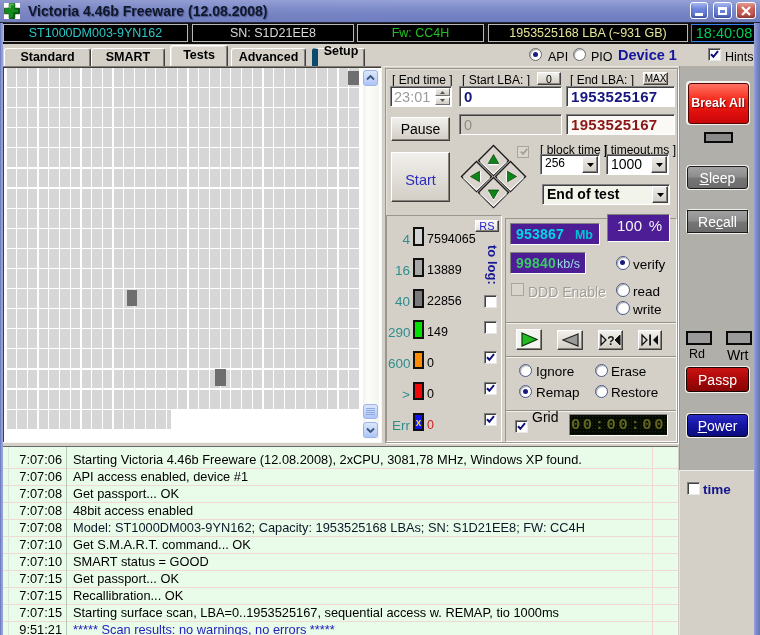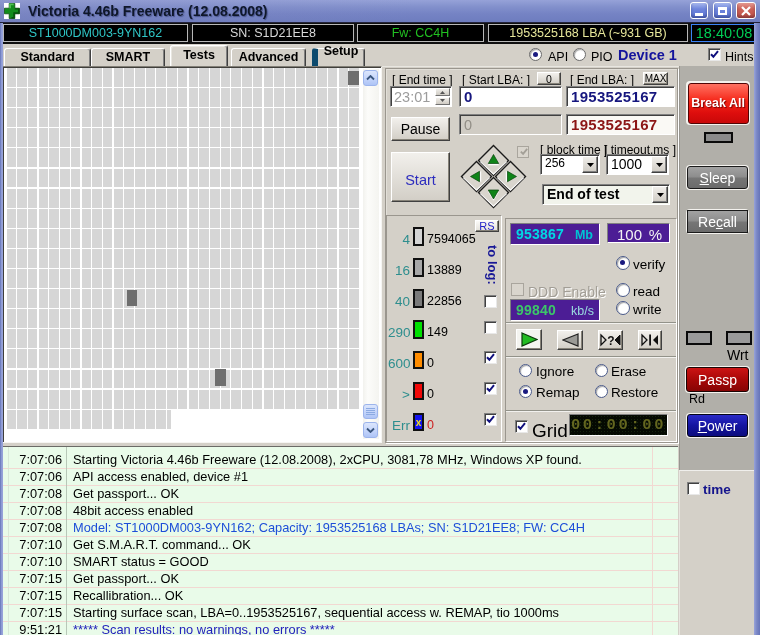--- a/index.html
+++ b/index.html
@@ -876,25 +876,25 @@
 <div class="abs" style="left:505px;top:218px;width:172px;height:224px;
 border-top:1px solid #9a968e;border-left:1px solid #9a968e;
 border-bottom:1px solid #fff;border-right:1px solid #fff;"></div>
 <div class="abs" style="left:506px;top:322px;width:170px;height:1px;background:#929289;box-shadow:0 1px 0 #f2f1ee;"></div>
 <div class="abs" style="left:506px;top:356px;width:170px;height:1px;background:#929289;box-shadow:0 1px 0 #f2f1ee;"></div>
 <div class="abs" style="left:506px;top:410px;width:170px;height:1px;background:#929289;box-shadow:0 1px 0 #f2f1ee;"></div>
 <div class="lcd" style="left:510px;top:223px;width:90px;height:22px;">
 <div style="position:absolute;left:5px;top:2px;font-size:14px;font-weight:bold;color:#00d8e4;letter-spacing:0.2px;">953867</div>
 <div style="position:absolute;right:6px;top:4px;font-size:12.5px;font-weight:bold;color:#00c4d4;">Mb</div>
   </div>
-<div class="lcd" style="left:607px;top:223px;width:63px;height:20px;">
+<div class="lcd" style="left:607px;top:214px;width:63px;height:28px;">
 <div style="position:absolute;left:9px;top:2px;font-size:15px;color:#f4f4f4;">100</div>
 <div style="position:absolute;right:7px;top:2px;font-size:15px;color:#f4f4f4;">%</div>
   </div>
-<div class="lcd" style="left:510px;top:252px;width:90px;height:22px;margin-top:47px;">
+<div class="lcd" style="left:510px;top:252px;width:76px;height:22px;">
 <div style="position:absolute;left:5px;top:2px;font-size:14px;font-weight:bold;color:#3cc868;letter-spacing:0.2px;">99840</div>
 <div style="position:absolute;right:5px;top:3.5px;font-size:12.5px;color:#9adce0;">kb/s</div>
   </div>
 <div class="abs" style="left:511px;top:283px;width:13px;height:13px;background:#d9d5cd;
 border:1px solid #a9a59d;"></div>
 <div class="abs" style="left:528px;top:284px;font-size:14px;color:#a29e96;text-shadow:1px 1px 0 #fff;">DDD Enable</div>
 <div class="radio sel" style="left:616px;top:256px;width:14px;height:14px;border:1.5px solid #4a5a8a;"></div>
 <div class="lbl" style="left:633px;top:257px;font-size:13.5px;">verify</div>
 <div class="radio" style="left:616px;top:283px;width:14px;height:14px;border:1.5px solid #4a5a8a;"></div>
 <div class="lbl" style="left:633px;top:284px;font-size:13.5px;">read</div>
@@ -930,21 +930,21 @@
 <div class="lbl" style="left:611px;top:364px;font-size:13.5px;">Erase</div>
 <div class="radio sel" style="left:519px;top:385px;width:13px;height:13px;border:1.5px solid #4a5a8a;"></div>
 <div class="lbl" style="left:536px;top:385px;font-size:13.5px;">Remap</div>
 <div class="radio" style="left:595px;top:385px;width:13px;height:13px;border:1.5px solid #4a5a8a;"></div>
 <div class="lbl" style="left:611px;top:385px;font-size:13.5px;">Restore</div>
 <div class="cb" style="left:515px;top:420px;">
     <svg width="9" height="9" viewBox="0 0 9 9">
       <path d="M1 4.2 L3.4 6.8 L8 1.2" stroke="#10107e" stroke-width="2" fill="none"></path>
     </svg>
   </div>
-<div class="lbl" style="left:532px;top:420px;font-size:19px;">Grid</div>
+<div class="lbl" style="left:532px;top:409px;font-size:14px;">Grid</div>
 <div class="lcd" style="left:569px;top:414px;width:99px;height:22px;background:#050a02;
 background-image:radial-gradient(circle,#14240e 28%,transparent 32%);background-size:3px 3px;
 display:flex;align-items:center;justify-content:center;font-family:'Liberation Mono',monospace;
 font-size:15.5px;font-weight:bold;color:#63661f;letter-spacing:2.6px;">00:00:00</div>
 <div class="abs" style="left:679px;top:66px;width:76px;height:404px;background:#b1afa9;border-left:1px solid #989690;"></div>
 <div class="abs" style="left:686px;top:81px;width:64px;height:44px;border-radius:4px;
 background:#f4f2ee;padding:1.5px;">
     <div style="width:100%;height:100%;border-radius:3px;border:1px solid #520404;
 background:linear-gradient(#ff7262 0%,#f52416 45%,#dd0d0d 75%,#c90808 100%);
 display:flex;align-items:center;justify-content:center;font-size:12.5px;font-weight:bold;color:#fff;
@@ -958,21 +958,21 @@
 display:flex;align-items:center;justify-content:center;font-size:14px;color:#fff;white-space:nowrap;"><span style="text-decoration:underline;">S</span>leep</div>
   </div>
 <div class="abs" style="left:686px;top:209px;width:63px;height:25px;border-radius:4px;
 background:#f4f2ee;padding:1px;">
     <div style="width:100%;height:100%;border-radius:0;border:1px solid #1a1a1a;
 background:linear-gradient(#a2a2a2 0%,#8e8e8e 45%,#757575 55%,#6b6b6b 100%);
 display:flex;align-items:center;justify-content:center;font-size:14px;color:#fff;white-space:nowrap;">Re<span style="text-decoration:underline;">c</span>all</div>
   </div>
 <div class="abs" style="left:686px;top:331px;width:26px;height:14px;background:#9a9a9a;border:2px solid #0a0a0a;"></div>
 <div class="abs" style="left:726px;top:331px;width:26px;height:14px;background:#9a9a9a;border:2px solid #0a0a0a;"></div>
-<div class="lbl" style="left:689px;top:347px;font-size:12.5px;margin-top:45px;">Rd</div>
+<div class="lbl" style="left:689px;top:347px;font-size:12.5px;">Rd</div>
 <div class="lbl" style="left:727px;top:347px;font-size:14px;">Wrt</div>
 <div class="abs" style="left:685px;top:366px;width:65px;height:27px;border-radius:4px;
 background:#f4f2ee;padding:1px;">
     <div style="width:100%;height:100%;border-radius:3px;border:1px solid #1a0404;
 background:linear-gradient(#cc1414 0%,#a80808 50%,#860404 100%);
 display:flex;align-items:center;justify-content:center;font-size:14px;color:#fff;">Passp</div>
   </div>
 <div class="abs" style="left:686px;top:413px;width:63px;height:25px;border-radius:4px;
 background:#f4f2ee;padding:1px;">
     <div style="width:100%;height:100%;border-radius:3px;border:1px solid #04041a;
@@ -993,21 +993,21 @@
 <div class="abs" style="left:3px;top:469px;width:59px;text-align:right;font-size:12.8px;color:#000;">7:07:06</div>
 <div class="abs" style="left:73px;top:469px;font-size:12.8px;color:#000;white-space:nowrap;">API access enabled, device #1</div>
 <div class="abs" style="left:3px;top:486px;width:675px;height:17px;border-bottom:1px solid #f2d8d2;"></div>
 <div class="abs" style="left:3px;top:486px;width:59px;text-align:right;font-size:12.8px;color:#000;">7:07:08</div>
 <div class="abs" style="left:73px;top:486px;font-size:12.8px;color:#000;white-space:nowrap;">Get passport... OK</div>
 <div class="abs" style="left:3px;top:503px;width:675px;height:17px;border-bottom:1px solid #f2d8d2;"></div>
 <div class="abs" style="left:3px;top:503px;width:59px;text-align:right;font-size:12.8px;color:#000;">7:07:08</div>
 <div class="abs" style="left:73px;top:503px;font-size:12.8px;color:#000;white-space:nowrap;">48bit access enabled</div>
 <div class="abs" style="left:3px;top:520px;width:675px;height:17px;border-bottom:1px solid #f2d8d2;"></div>
 <div class="abs" style="left:3px;top:520px;width:59px;text-align:right;font-size:12.8px;color:#000;">7:07:08</div>
-<div class="abs" style="left:73px;top:520px;font-size:12.8px;color:#1d4ed8;white-space:nowrap;">Model: ST1000DM003-9YN162; Capacity: 1953525168 LBAs; SN: S1D21EE8; FW: CC4H</div>
+<div class="abs" style="left:73px;top:520px;font-size:12.8px;color:#0f172a;white-space:nowrap;">Model: ST1000DM003-9YN162; Capacity: 1953525168 LBAs; SN: S1D21EE8; FW: CC4H</div>
 <div class="abs" style="left:3px;top:537px;width:675px;height:17px;border-bottom:1px solid #f2d8d2;"></div>
 <div class="abs" style="left:3px;top:537px;width:59px;text-align:right;font-size:12.8px;color:#000;">7:07:10</div>
 <div class="abs" style="left:73px;top:537px;font-size:12.8px;color:#000;white-space:nowrap;">Get S.M.A.R.T. command... OK</div>
 <div class="abs" style="left:3px;top:554px;width:675px;height:17px;border-bottom:1px solid #f2d8d2;"></div>
 <div class="abs" style="left:3px;top:554px;width:59px;text-align:right;font-size:12.8px;color:#000;">7:07:10</div>
 <div class="abs" style="left:73px;top:554px;font-size:12.8px;color:#000;white-space:nowrap;">SMART status = GOOD</div>
 <div class="abs" style="left:3px;top:571px;width:675px;height:17px;border-bottom:1px solid #f2d8d2;"></div>
 <div class="abs" style="left:3px;top:571px;width:59px;text-align:right;font-size:12.8px;color:#000;">7:07:15</div>
 <div class="abs" style="left:73px;top:571px;font-size:12.8px;color:#000;white-space:nowrap;">Get passport... OK</div>
 <div class="abs" style="left:3px;top:588px;width:675px;height:17px;border-bottom:1px solid #f2d8d2;"></div>

